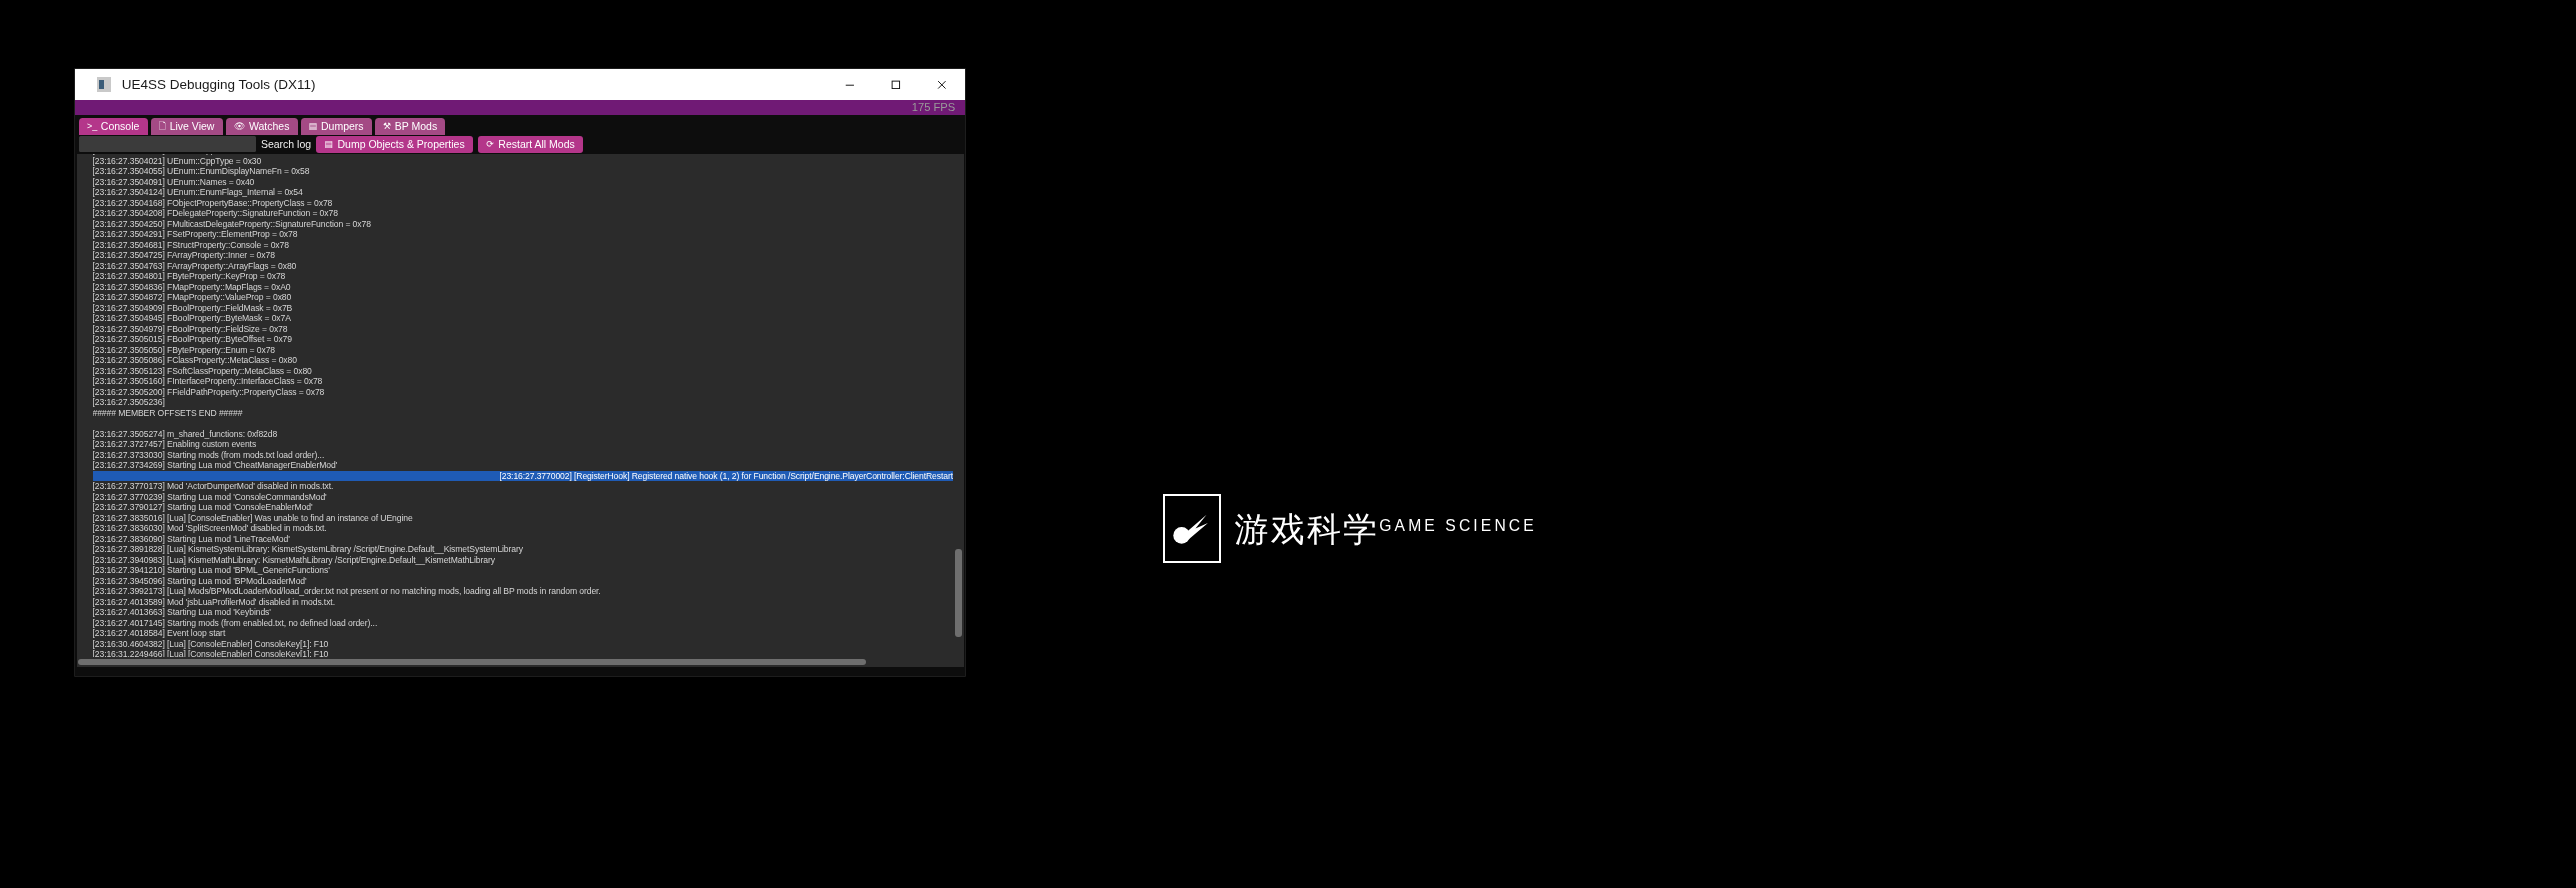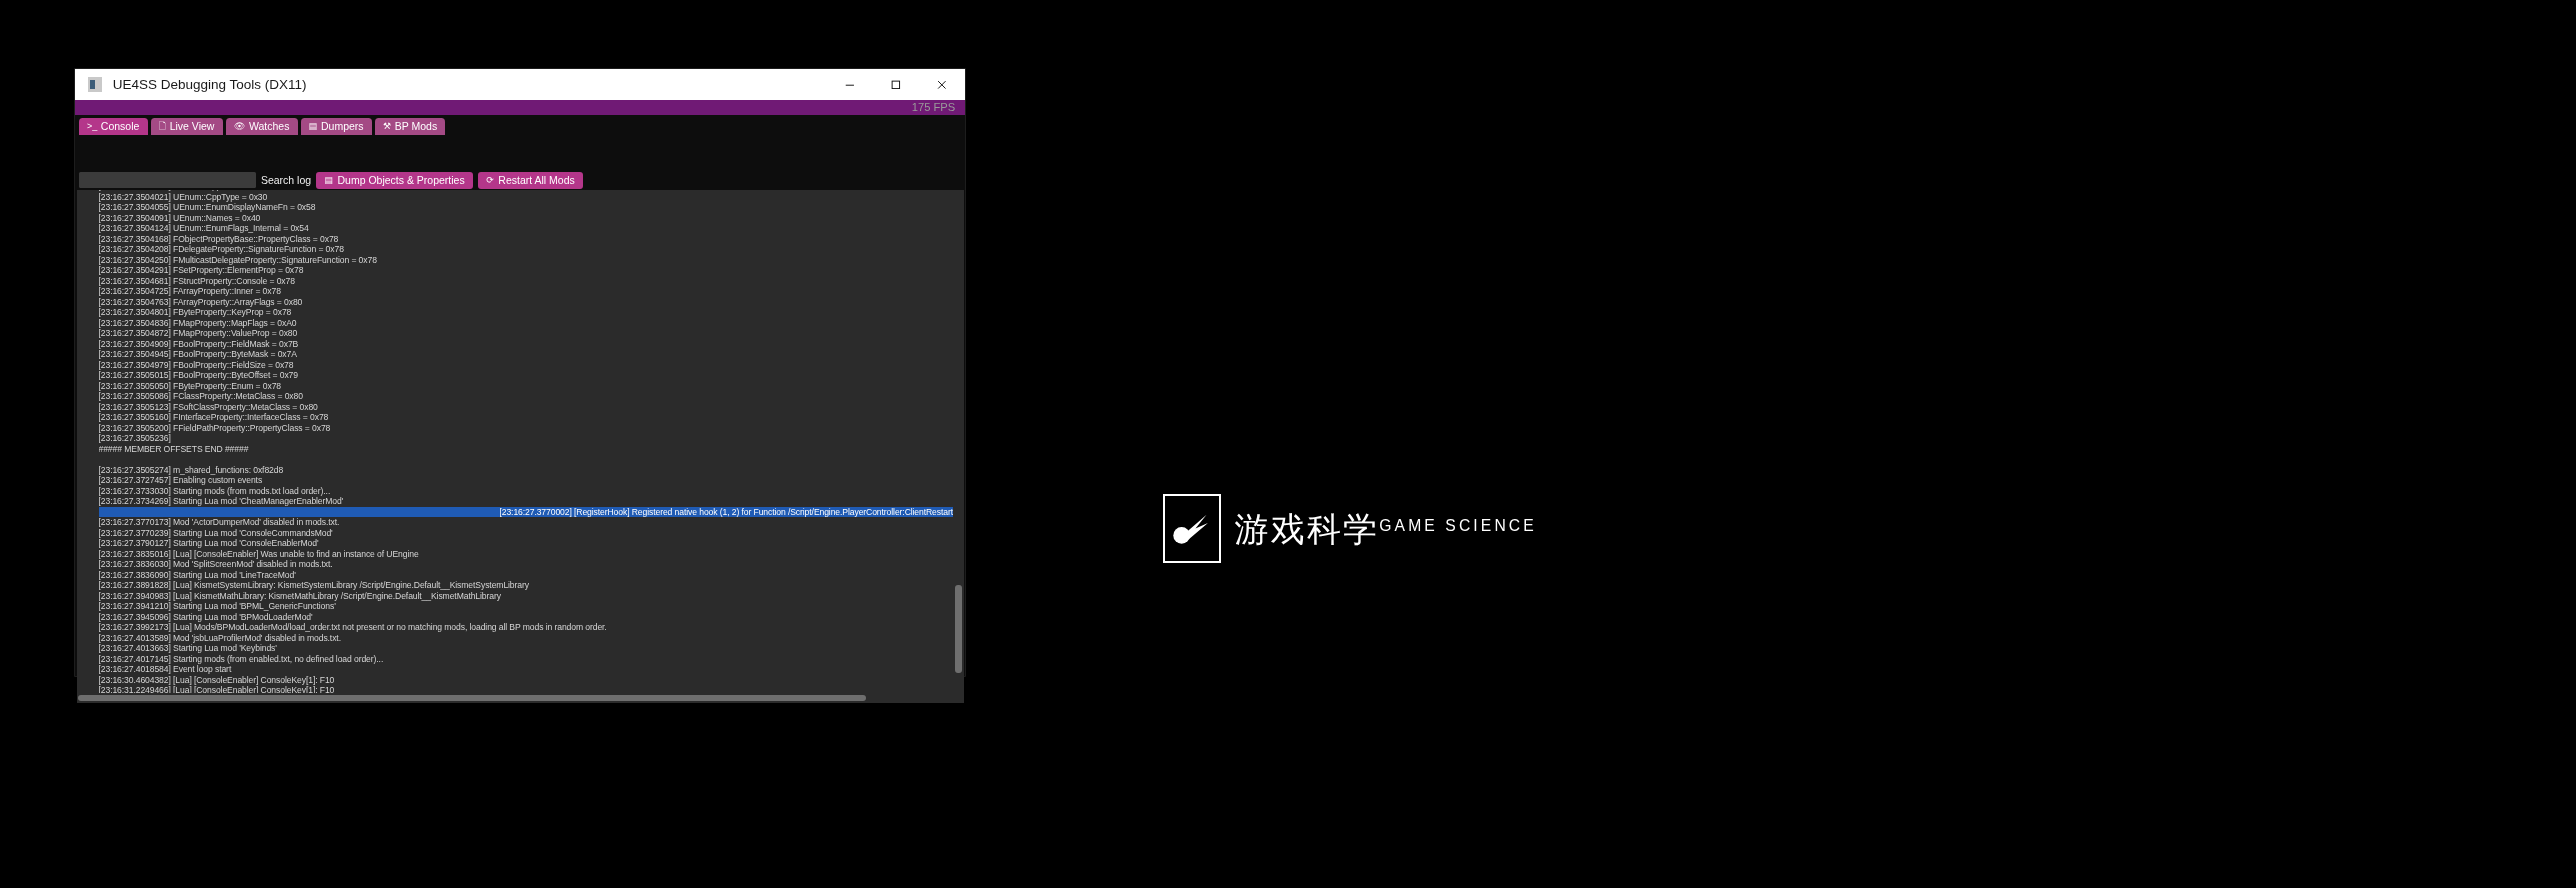--- a/index.html
+++ b/index.html
@@ -68,21 +68,21 @@
     background: #0d0d0d;
     box-shadow: 0 0 0 0.7px #2a2a2a;
   }
 
   
   #title-bar {
     height: 31px;
     background: #ffffff;
     display: flex;
     align-items: center;
-    padding-left: 13px;
+    padding-left: 22px;
     box-sizing: border-box;
   }
   #app-icon {
     width: 14.2px; height: 14.2px;
     margin-right: 10.5px;
     flex: none;
     background: #c9c9c9;
     position: relative;
   }
   #app-icon::after {
@@ -161,21 +161,20 @@
 
   
   #toolbar-row {
     height: 19.5px;
     background: #0d0d0d;
     display: flex;
     align-items: center;
     padding: 0 3.7px;
     gap: 5.2px;
     box-sizing: border-box;
-    margin-top: 36px;
   }
   #search-input {
     width: 177px;
     height: 15.7px;
     background: #3b3b3b;
     border: none;
     outline: none;
     color: #e6e6e6;
     font-size: 9.7px;
     padding: 0 4.5px;
@@ -210,21 +209,21 @@
     position: relative;
     height: 503px;
     background: #2b2b2b;
     overflow: hidden;
     margin: 0 1.5px;
   }
   #log-lines {
     position: absolute;
     left: 0; top: -9px;
     right: 10.5px;
-    padding: 0 0 0 22px;
+    padding: 0 0 0 16px;
     box-sizing: border-box;
   }
   .log-line {
     height: 10.5px;
     line-height: 10.5px;
     font-size: 8.6px;
     color: #d6d6d6;
     white-space: pre;
     font-family: "Liberation Sans", sans-serif;
     overflow: hidden;

